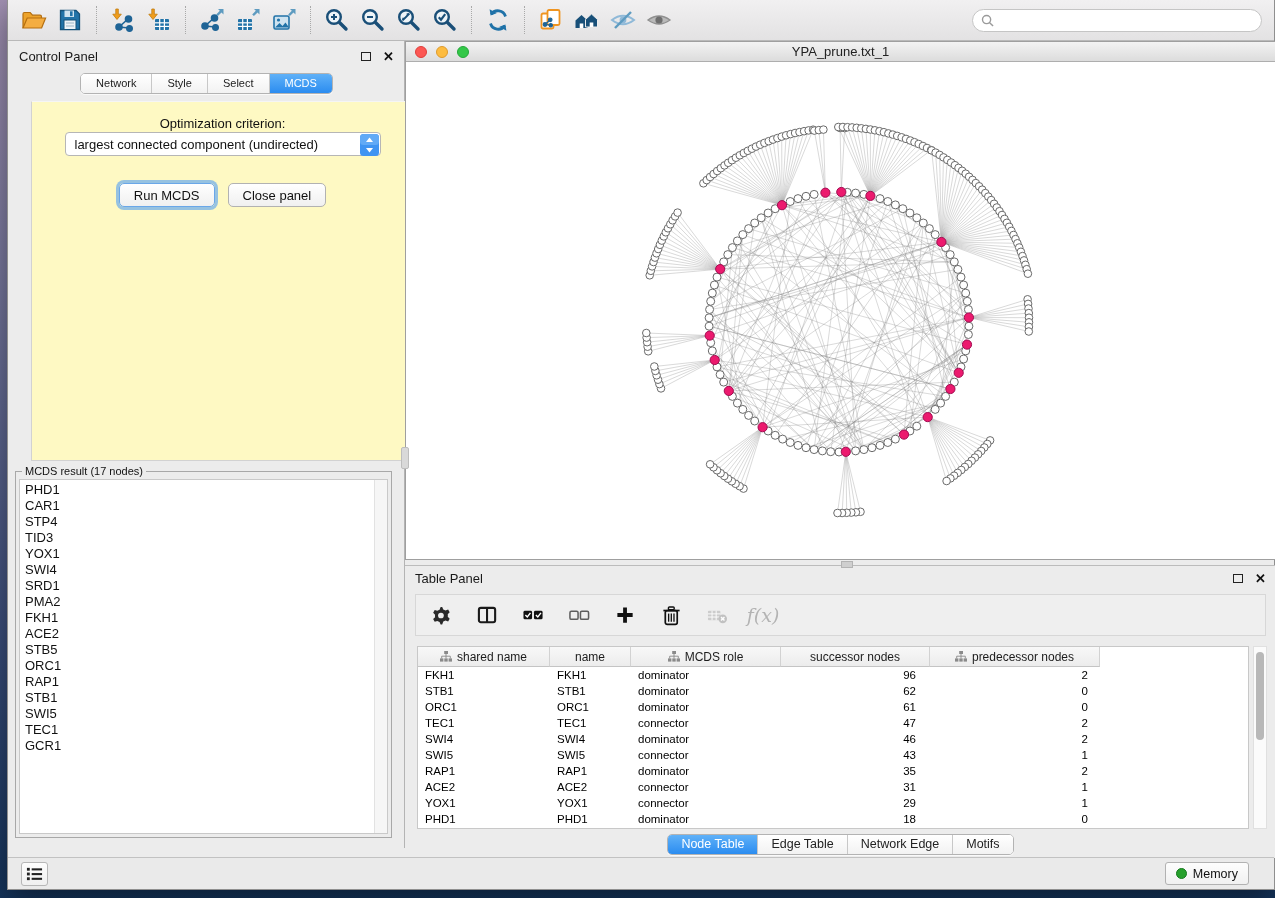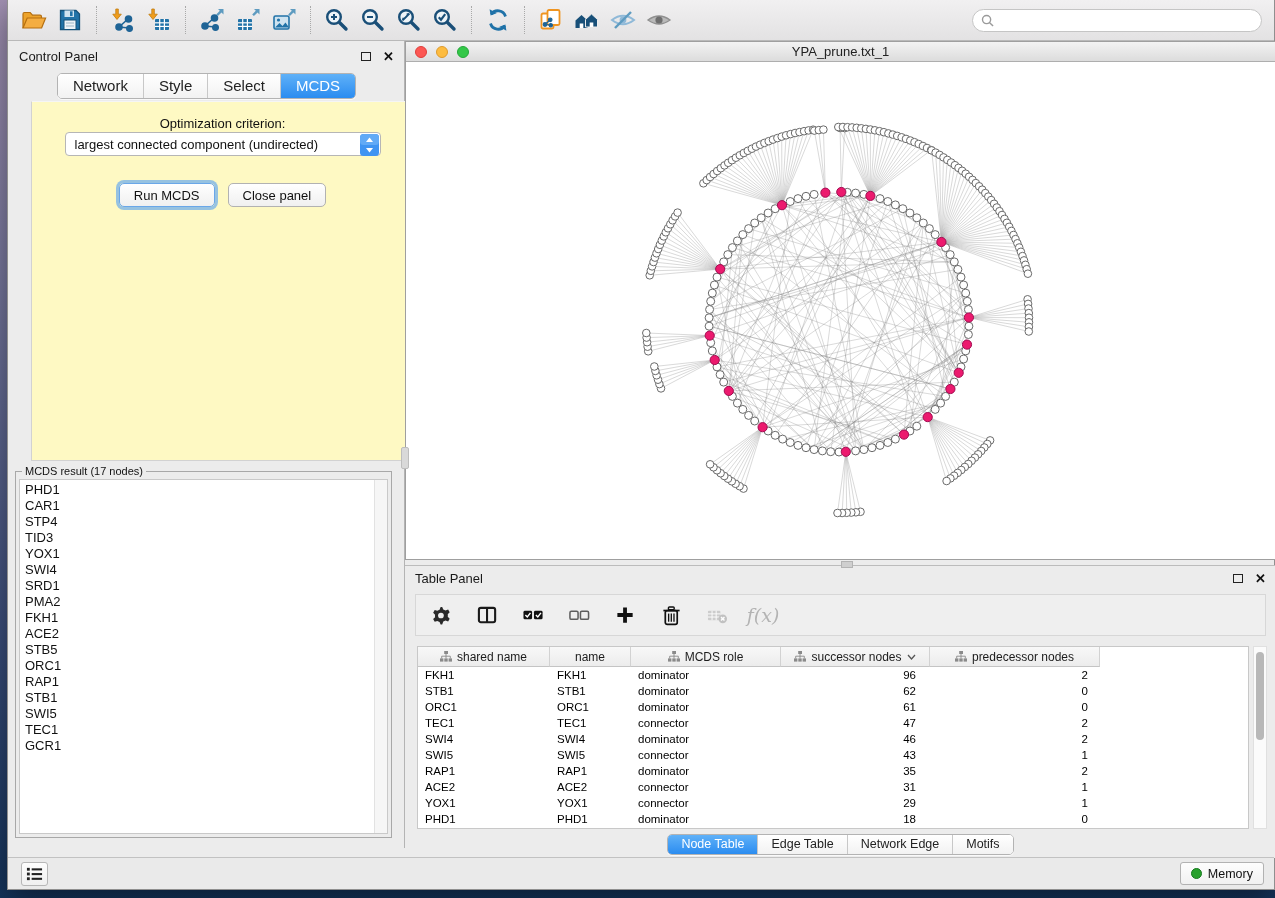--- a/index.html
+++ b/index.html
@@ -34,21 +34,21 @@
   .control-panel {
     position:absolute; left:1px; top:41px; width:396px; height:807px;
     background:#ececec; border-right:1px solid #b4b4b4;
   }
   .panel-titlebar { height:30px; display:flex; align-items:center; padding:0 10px; font-size:13px; color:#1a1a1a; }
   .panel-titlebar .spacer { flex:1; }
   .float-icon { width:10px; height:9px; border:1.4px solid #222; margin-right:12px; display:inline-block; }
   .close-icon { font-size:13px; font-weight:bold; color:#111; line-height:1; }
   .cp-tabs-row { display:flex; justify-content:center; margin-top:2px; }
   .seg { display:inline-flex; border:1px solid #b3b3b3; border-radius:5px; overflow:hidden; background:#fff; box-shadow:0 1px 0 rgba(255,255,255,.7); }
-  .seg .tab { padding:3px 15px 4px; font-size:15px; color:#222; background:linear-gradient(#ffffff,#f2f2f2); border-left:1px solid #c8c8c8; white-space:nowrap; }
+  .seg .tab { padding:3px 15px 4px; font-size:11px; color:#222; background:linear-gradient(#ffffff,#f2f2f2); border-left:1px solid #c8c8c8; white-space:nowrap; }
   .seg .tab:first-child { border-left:none; }
   .seg .tab.selected { background:linear-gradient(#5fb1f8,#2b8cf0); color:#fff; }
   .cp-box {
     position:absolute; left:22px; top:60px; width:383px; height:360px;
     background:#fef9c3; border:1px solid #d2d2d2; border-top:1px solid #f5f5f5;
   }
   .opt-label { text-align:center; margin-top:14px; font-size:13px; color:#111; }
   .select-row { display:flex; justify-content:center; margin-top:1px; }
   .mac-select {
     width:316px; height:24px; background:#fff; border:1px solid #b6b6b6; border-radius:4px;
@@ -129,21 +129,21 @@
   .status-bar {
     position:absolute; left:0; bottom:0; width:100%; height:32px;
     background:#eaeaea; border-top:1px solid #c2c2c2;
   }
   .list-btn {
     position:absolute; left:13px; top:4px; width:27px; height:24px;
     background:linear-gradient(#fdfdfd,#f0f0f0); border:1px solid #b7b7b7; border-radius:3px;
     display:flex; align-items:center; justify-content:center;
   }
   .memory-btn {
-    position:absolute; right:10px; top:4px; height:23px; padding:0 10px;
+    position:absolute; right:25px; top:4px; height:23px; padding:0 10px;
     background:linear-gradient(#fdfdfd,#f1f1f1); border:1px solid #b2b2b2; border-radius:3px;
     display:flex; align-items:center; gap:6px; font-size:12.5px; color:#111;
   }
   .mem-dot { width:11px; height:11px; border-radius:50%; }
 </style>
 </head>
 <body>
 
 <div class="app-window">
 
@@ -1076,21 +1076,21 @@
                 <rect x="0" y="7.4" width="3.4" height="3.2"></rect>
                 <rect x="4.3" y="7.4" width="3.4" height="3.2"></rect>
                 <rect x="8.6" y="7.4" width="3.4" height="3.2"></rect>
               </g>
               <g stroke="#8a8a8a" fill="none" stroke-width="0.9">
                 <path d="M6 3 V5 M1.7 7.4 V5.2 H10.3 V7.4 M6 5 V7.4"></path>
               </g>
             </svg>
             <span>MCDS role</span>
           </div>
-          <div class="hcell" style="width: 149px;">
+          <div class="hcell" style="width: 149px; flex-direction: column;">
             <svg width="12" height="11" viewBox="0 0 12 11">
               <g fill="#8a8a8a">
                 <rect x="4.2" y="0" width="3.8" height="3"></rect>
                 <rect x="0" y="7.4" width="3.4" height="3.2"></rect>
                 <rect x="4.3" y="7.4" width="3.4" height="3.2"></rect>
                 <rect x="8.6" y="7.4" width="3.4" height="3.2"></rect>
               </g>
               <g stroke="#8a8a8a" fill="none" stroke-width="0.9">
                 <path d="M6 3 V5 M1.7 7.4 V5.2 H10.3 V7.4 M6 5 V7.4"></path>
               </g>

